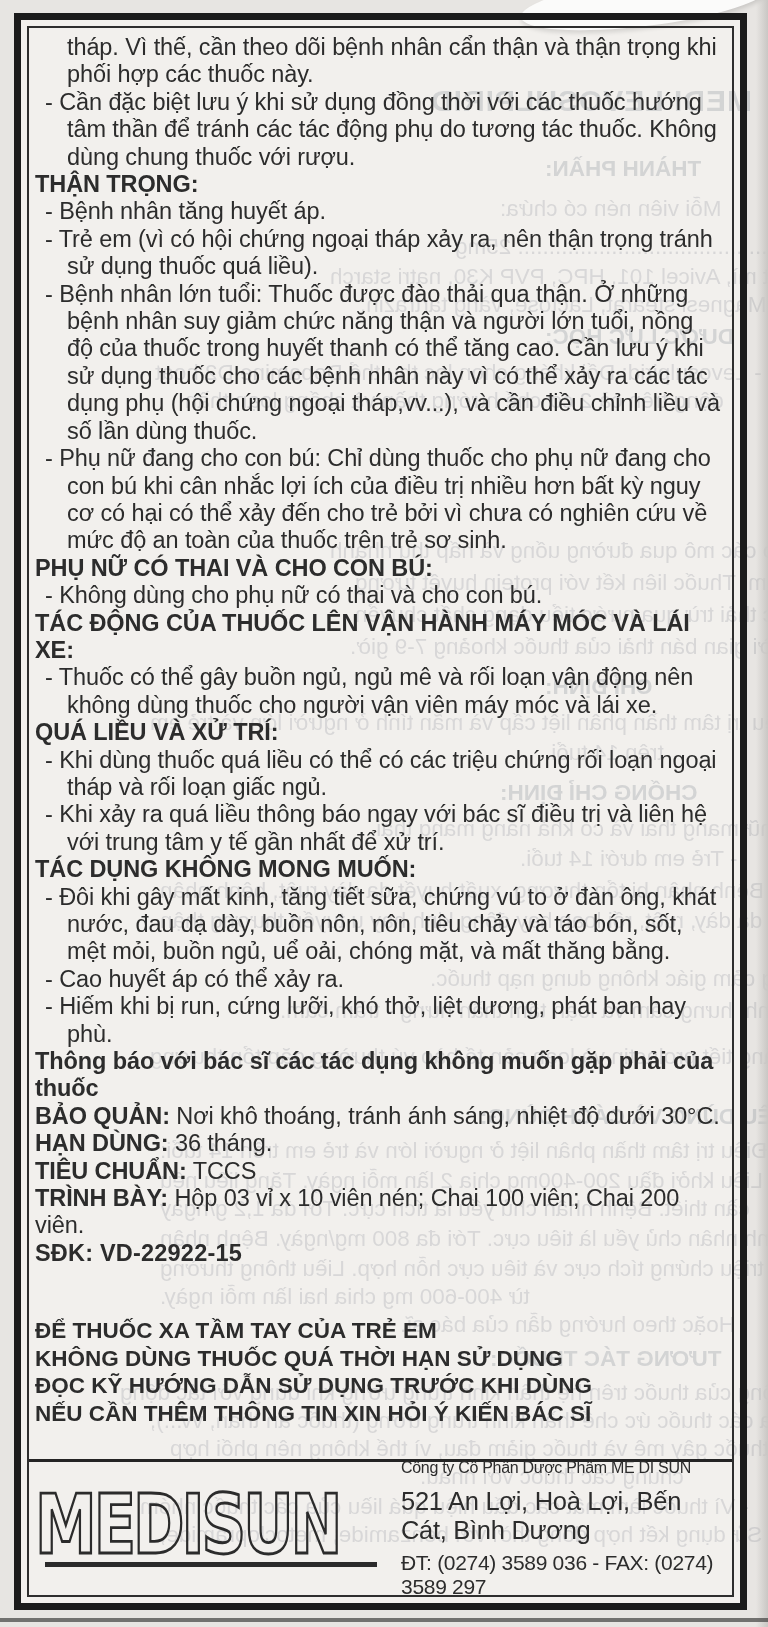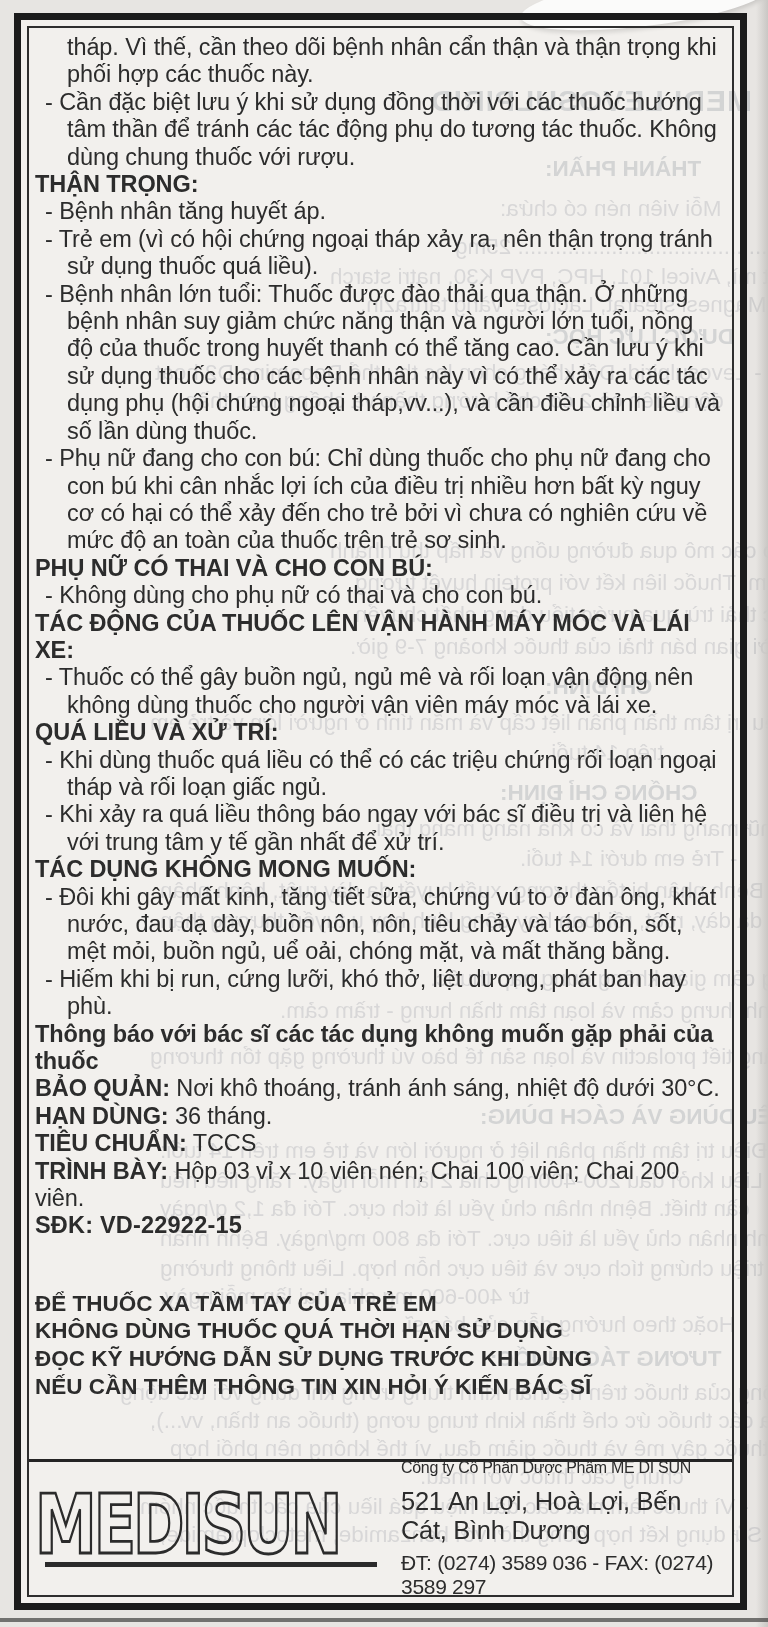--- a/index.html
+++ b/index.html
@@ -101,20 +101,21 @@
           <p class="blk bullet"><span class="dash">- </span><span>Phụ nữ đang cho con bú: Chỉ dùng thuốc cho phụ nữ đang cho con bú khi cân nhắc lợi ích của điều trị nhiều hơn bất kỳ nguy cơ có hại có thể xảy đến cho trẻ bởi vì chưa có nghiên cứu về mức độ an toàn của thuốc trên trẻ sơ sinh.</span></p>
           <p class="blk heading">PHỤ NỮ CÓ THAI VÀ CHO CON BÚ:</p>
           <p class="blk bullet"><span class="dash">- </span><span>Không dùng cho phụ nữ có thai và cho con bú.</span></p>
           <p class="blk heading">TÁC ĐỘNG CỦA THUỐC LÊN VẬN HÀNH MÁY MÓC VÀ LÁI XE:</p>
           <p class="blk bullet"><span class="dash">- </span><span>Thuốc có thể gây buồn ngủ, ngủ mê và rối loạn vận động nên không dùng thuốc cho người vận viên máy móc và lái xe.</span></p>
           <p class="blk heading">QUÁ LIỀU VÀ XỬ TRÍ:</p>
           <p class="blk bullet"><span class="dash">- </span><span>Khi dùng thuốc quá liều có thể có các triệu chứng rối loạn ngoại tháp và rối loạn giấc ngủ.</span></p>
           <p class="blk bullet"><span class="dash">- </span><span>Khi xảy ra quá liều thông báo ngay với bác sĩ điều trị và liên hệ với trung tâm y tế gần nhất để xử trí.</span></p>
           <p class="blk heading">TÁC DỤNG KHÔNG MONG MUỐN:</p>
           <p class="blk bullet"><span class="dash">- </span><span>Đôi khi gây mất kinh, tăng tiết sữa, chứng vú to ở đàn ông, khát nước, đau dạ dày, buồn nôn, nôn, tiêu chảy và táo bón, sốt, mệt mỏi, buồn ngủ, uể oải, chóng mặt, và mất thăng bằng.</span></p>
+          <p class="blk bullet"><span class="dash">- </span><span>Cao huyết áp có thể xảy ra.</span></p>
           <p class="blk bullet"><span class="dash">- </span><span>Hiếm khi bị run, cứng lưỡi, khó thở, liệt dương, phát ban hay phù.</span></p>
           <p class="blk boldpara">Thông báo với bác sĩ các tác dụng không muốn gặp phải của thuốc</p>
           <p class="blk labeled"><span class="lbl">BẢO QUẢN:</span> <span class="val">Nơi khô thoáng, tránh ánh sáng, nhiệt độ dưới 30°C.</span></p>
           <p class="blk labeled"><span class="lbl">HẠN DÙNG:</span> <span class="val">36 tháng.</span></p>
           <p class="blk labeled"><span class="lbl">TIÊU CHUẨN:</span> <span class="val">TCCS</span></p>
           <p class="blk labeled"><span class="lbl">TRÌNH BÀY:</span> <span class="val">Hộp 03 vỉ x 10 viên nén; Chai 100 viên; Chai 200 viên.</span></p>
           <p class="blk labeled_bold"><span class="lbl">SĐK:</span> <span class="val">VD-22922-15</span></p>
         </div>
       <div class="warning" id="warning">
           <div>ĐỂ THUỐC XA TẦM TAY CỦA TRẺ EM</div>

